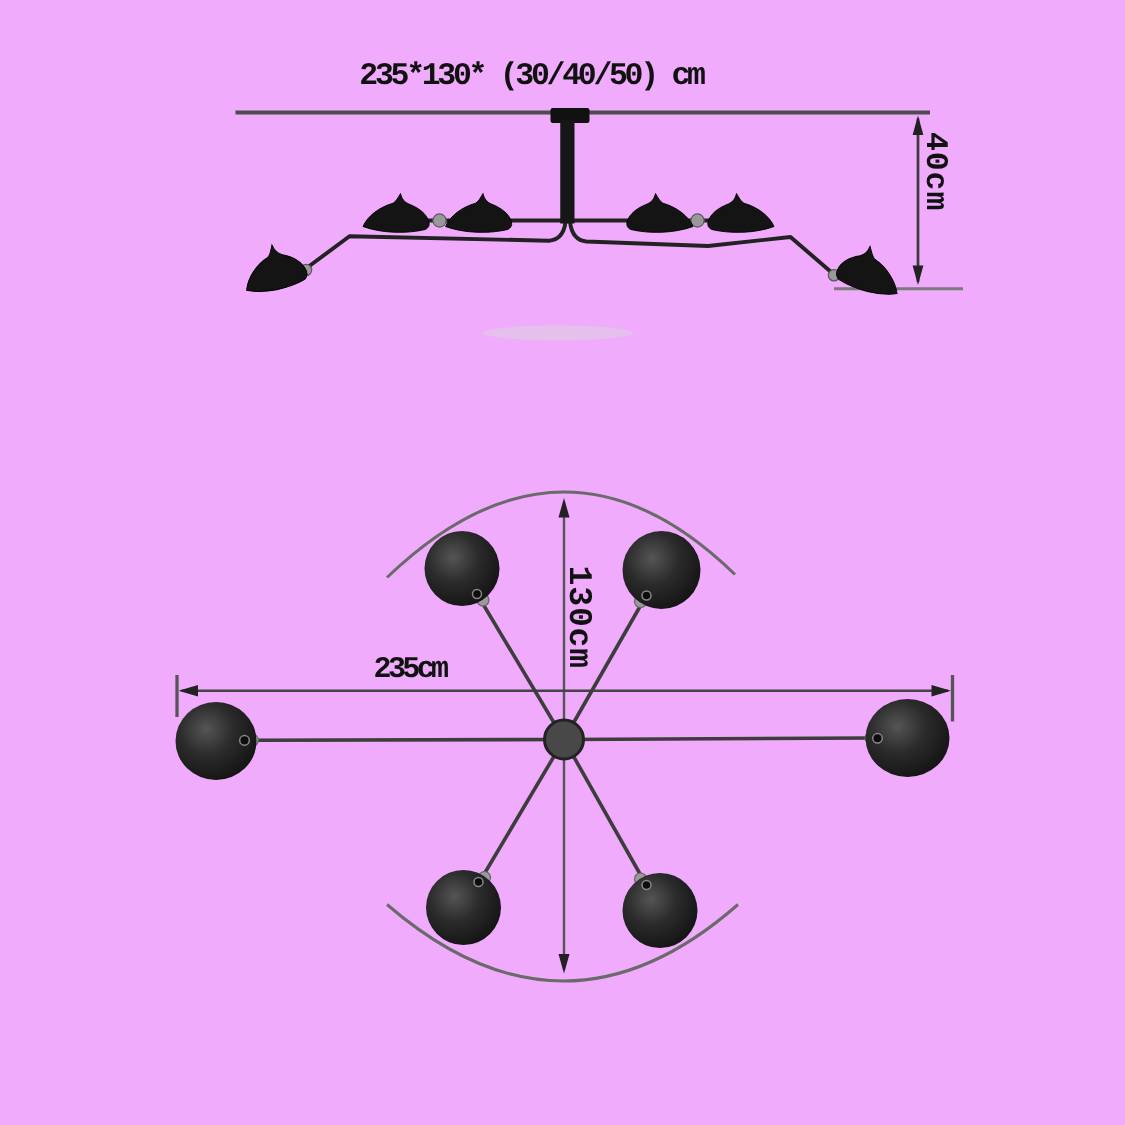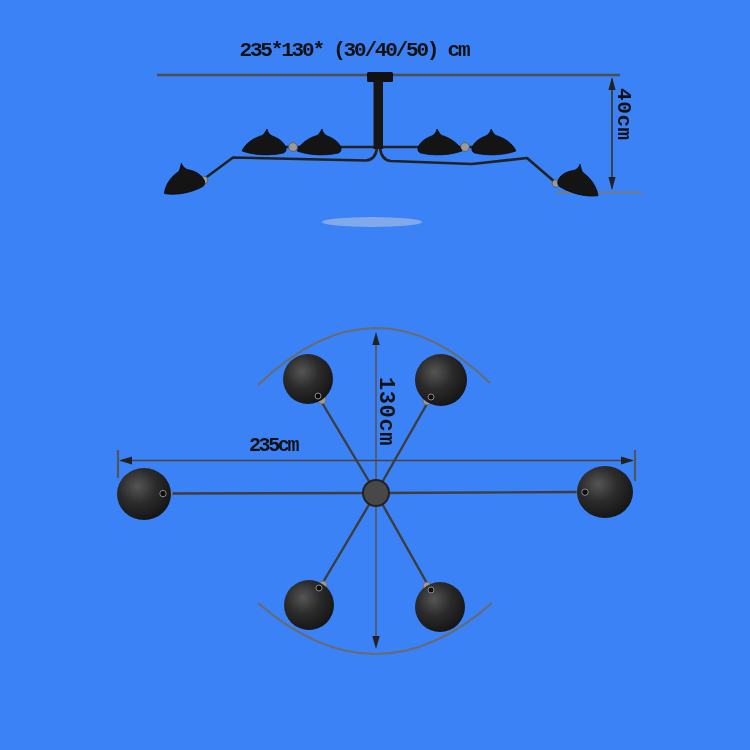--- a/index.html
+++ b/index.html
@@ -1,19 +1,19 @@
 <!DOCTYPE html>
 <html><head>
 <meta charset="utf-8">
 <style>
   html,body{margin:0;padding:0;background:#ffffff;}
   .stage{
     position:relative;
     width:750px;height:750px;
-    background:#3b82f6;
+    background:#f0abfc;
     font-family:"Liberation Mono","DejaVu Sans Mono",monospace;
     overflow:hidden;
   }
   svg{position:absolute;left:0;top:0;}
   text{
     font-family:"Liberation Mono","DejaVu Sans Mono",monospace;
     font-weight:700;
     fill:#111111;
   }
   .dim-title{font-size:21px;letter-spacing:-2.2px;}

